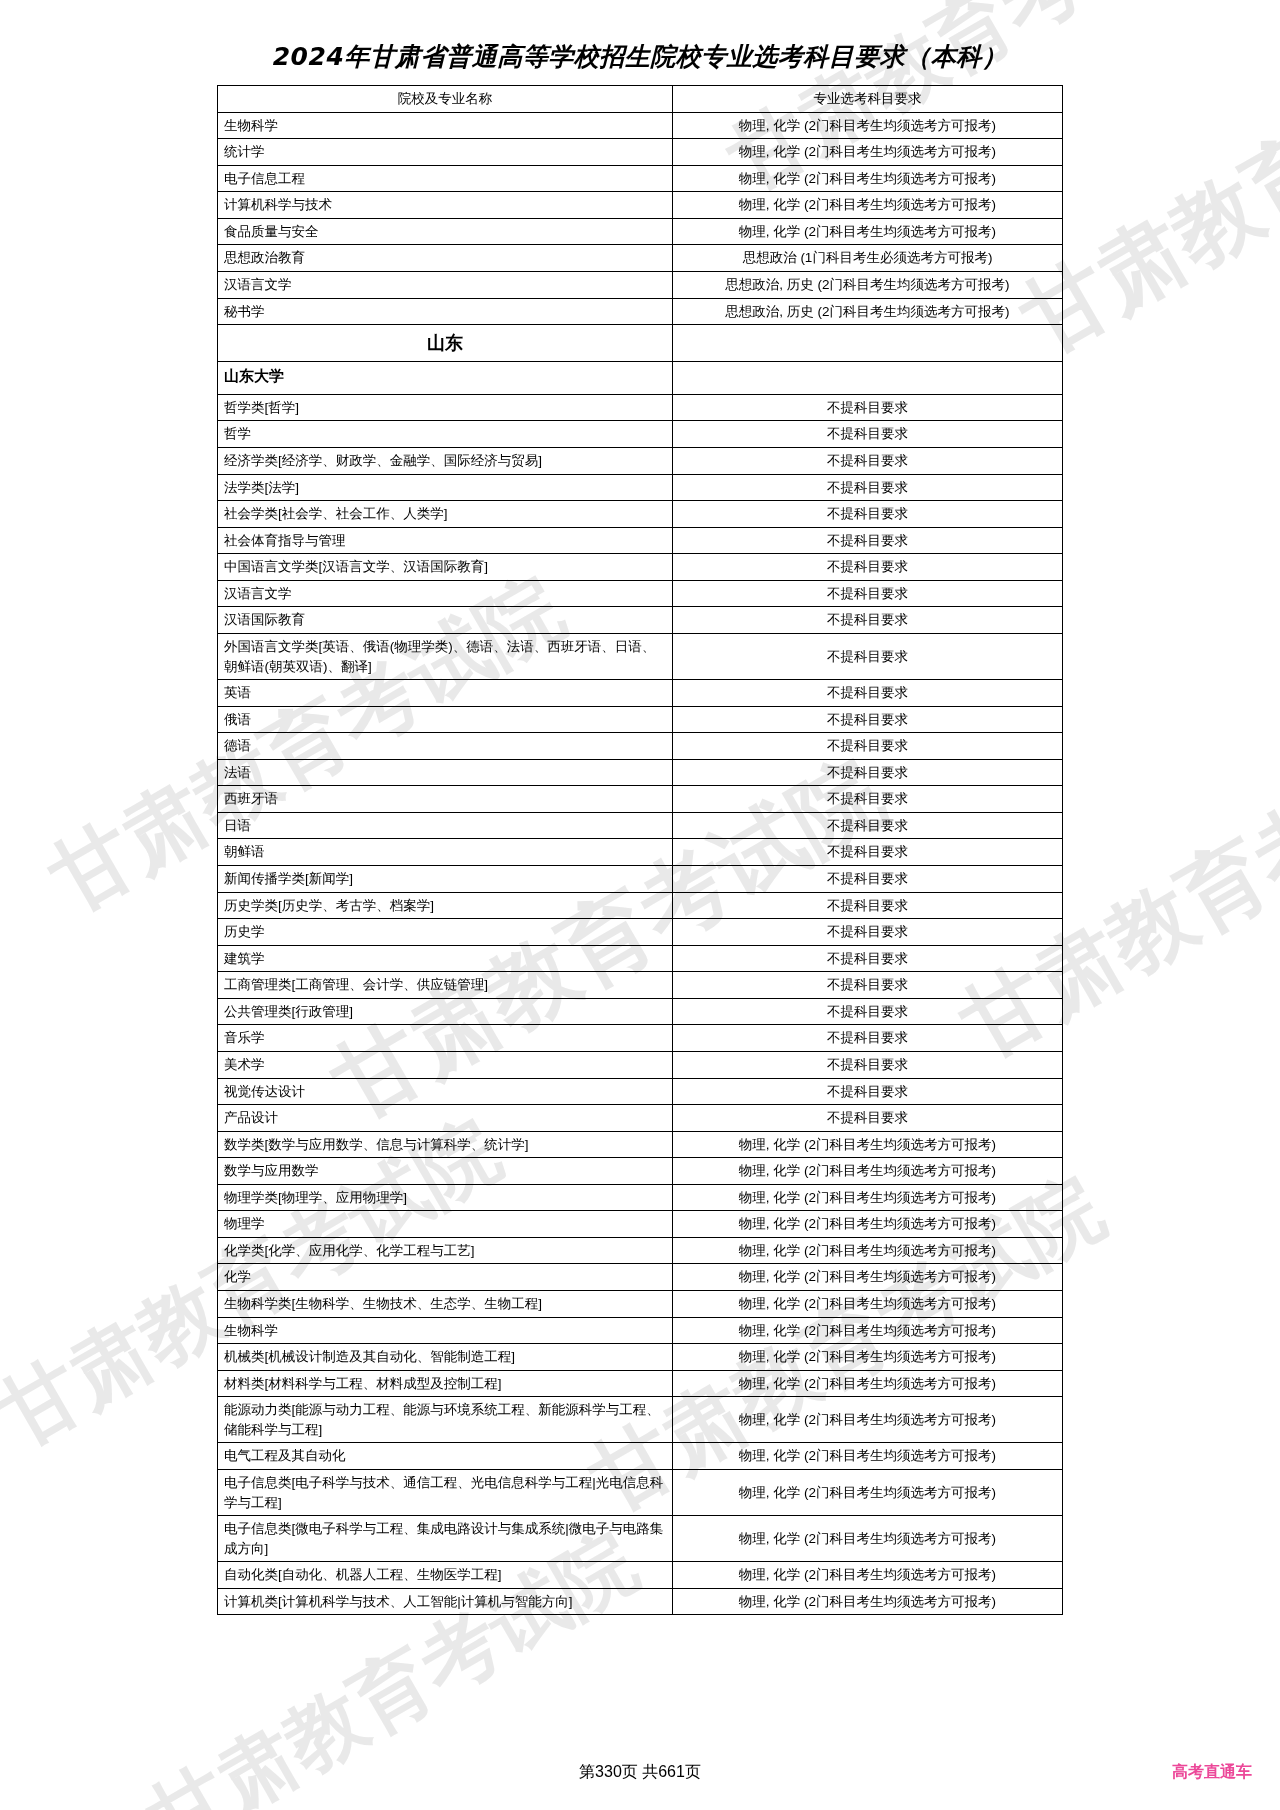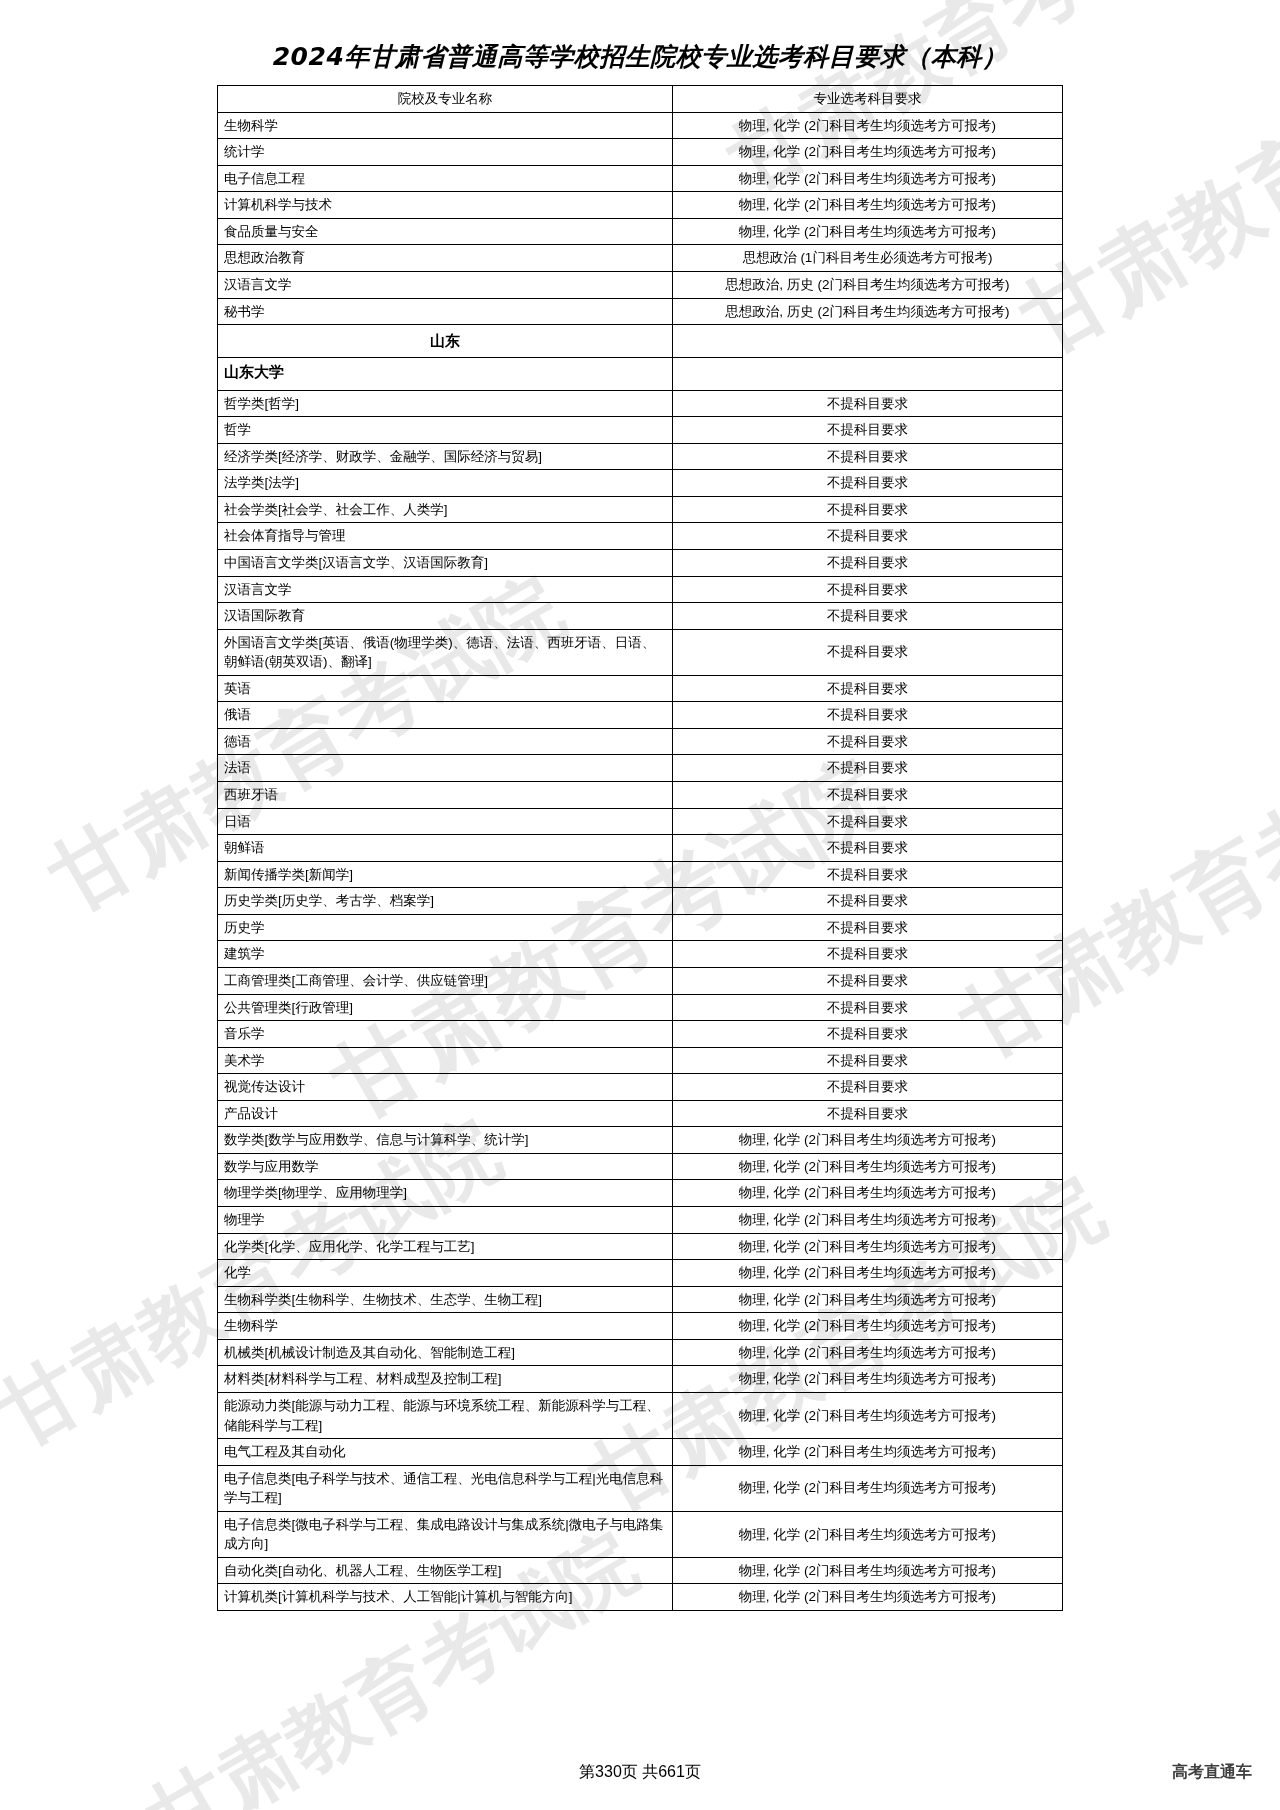--- a/index.html
+++ b/index.html
@@ -79,21 +79,21 @@
   th.hdr {
     text-align: center;
     font-weight: bold;
     font-size: 14px;
     padding: 4px 6px;
   }
   td.major { text-align: left; }
   td.req { text-align: center; }
   tr.province td {
     text-align: center;
-    font-size: 15px;
+    font-size: 18px;
     font-weight: bold;
     padding: 5px 6px;
   }
   tr.province td.req { }
   tr.school td.major {
     font-weight: bold;
     font-size: 15px;
     padding: 5px 6px;
     font-family: Liberation Mono, monospace;
   }
@@ -110,21 +110,21 @@
     left: 0; right: 0;
     text-align: center;
     font-size: 16px;
   }
   .brand {
     position: absolute;
     right: 28px;
     top: 0;
     font-size: 16px;
     font-weight: bold;
-    color: #404040;
+    color: #ec4899;
   }
 </style>
 </head>
 <body>
 
 <div class="page">
 
   <div class="watermarks">
     <div class="wm wm1">甘肃教育考试院</div>
     <div class="wm wm2">甘肃教育考试院</div>

